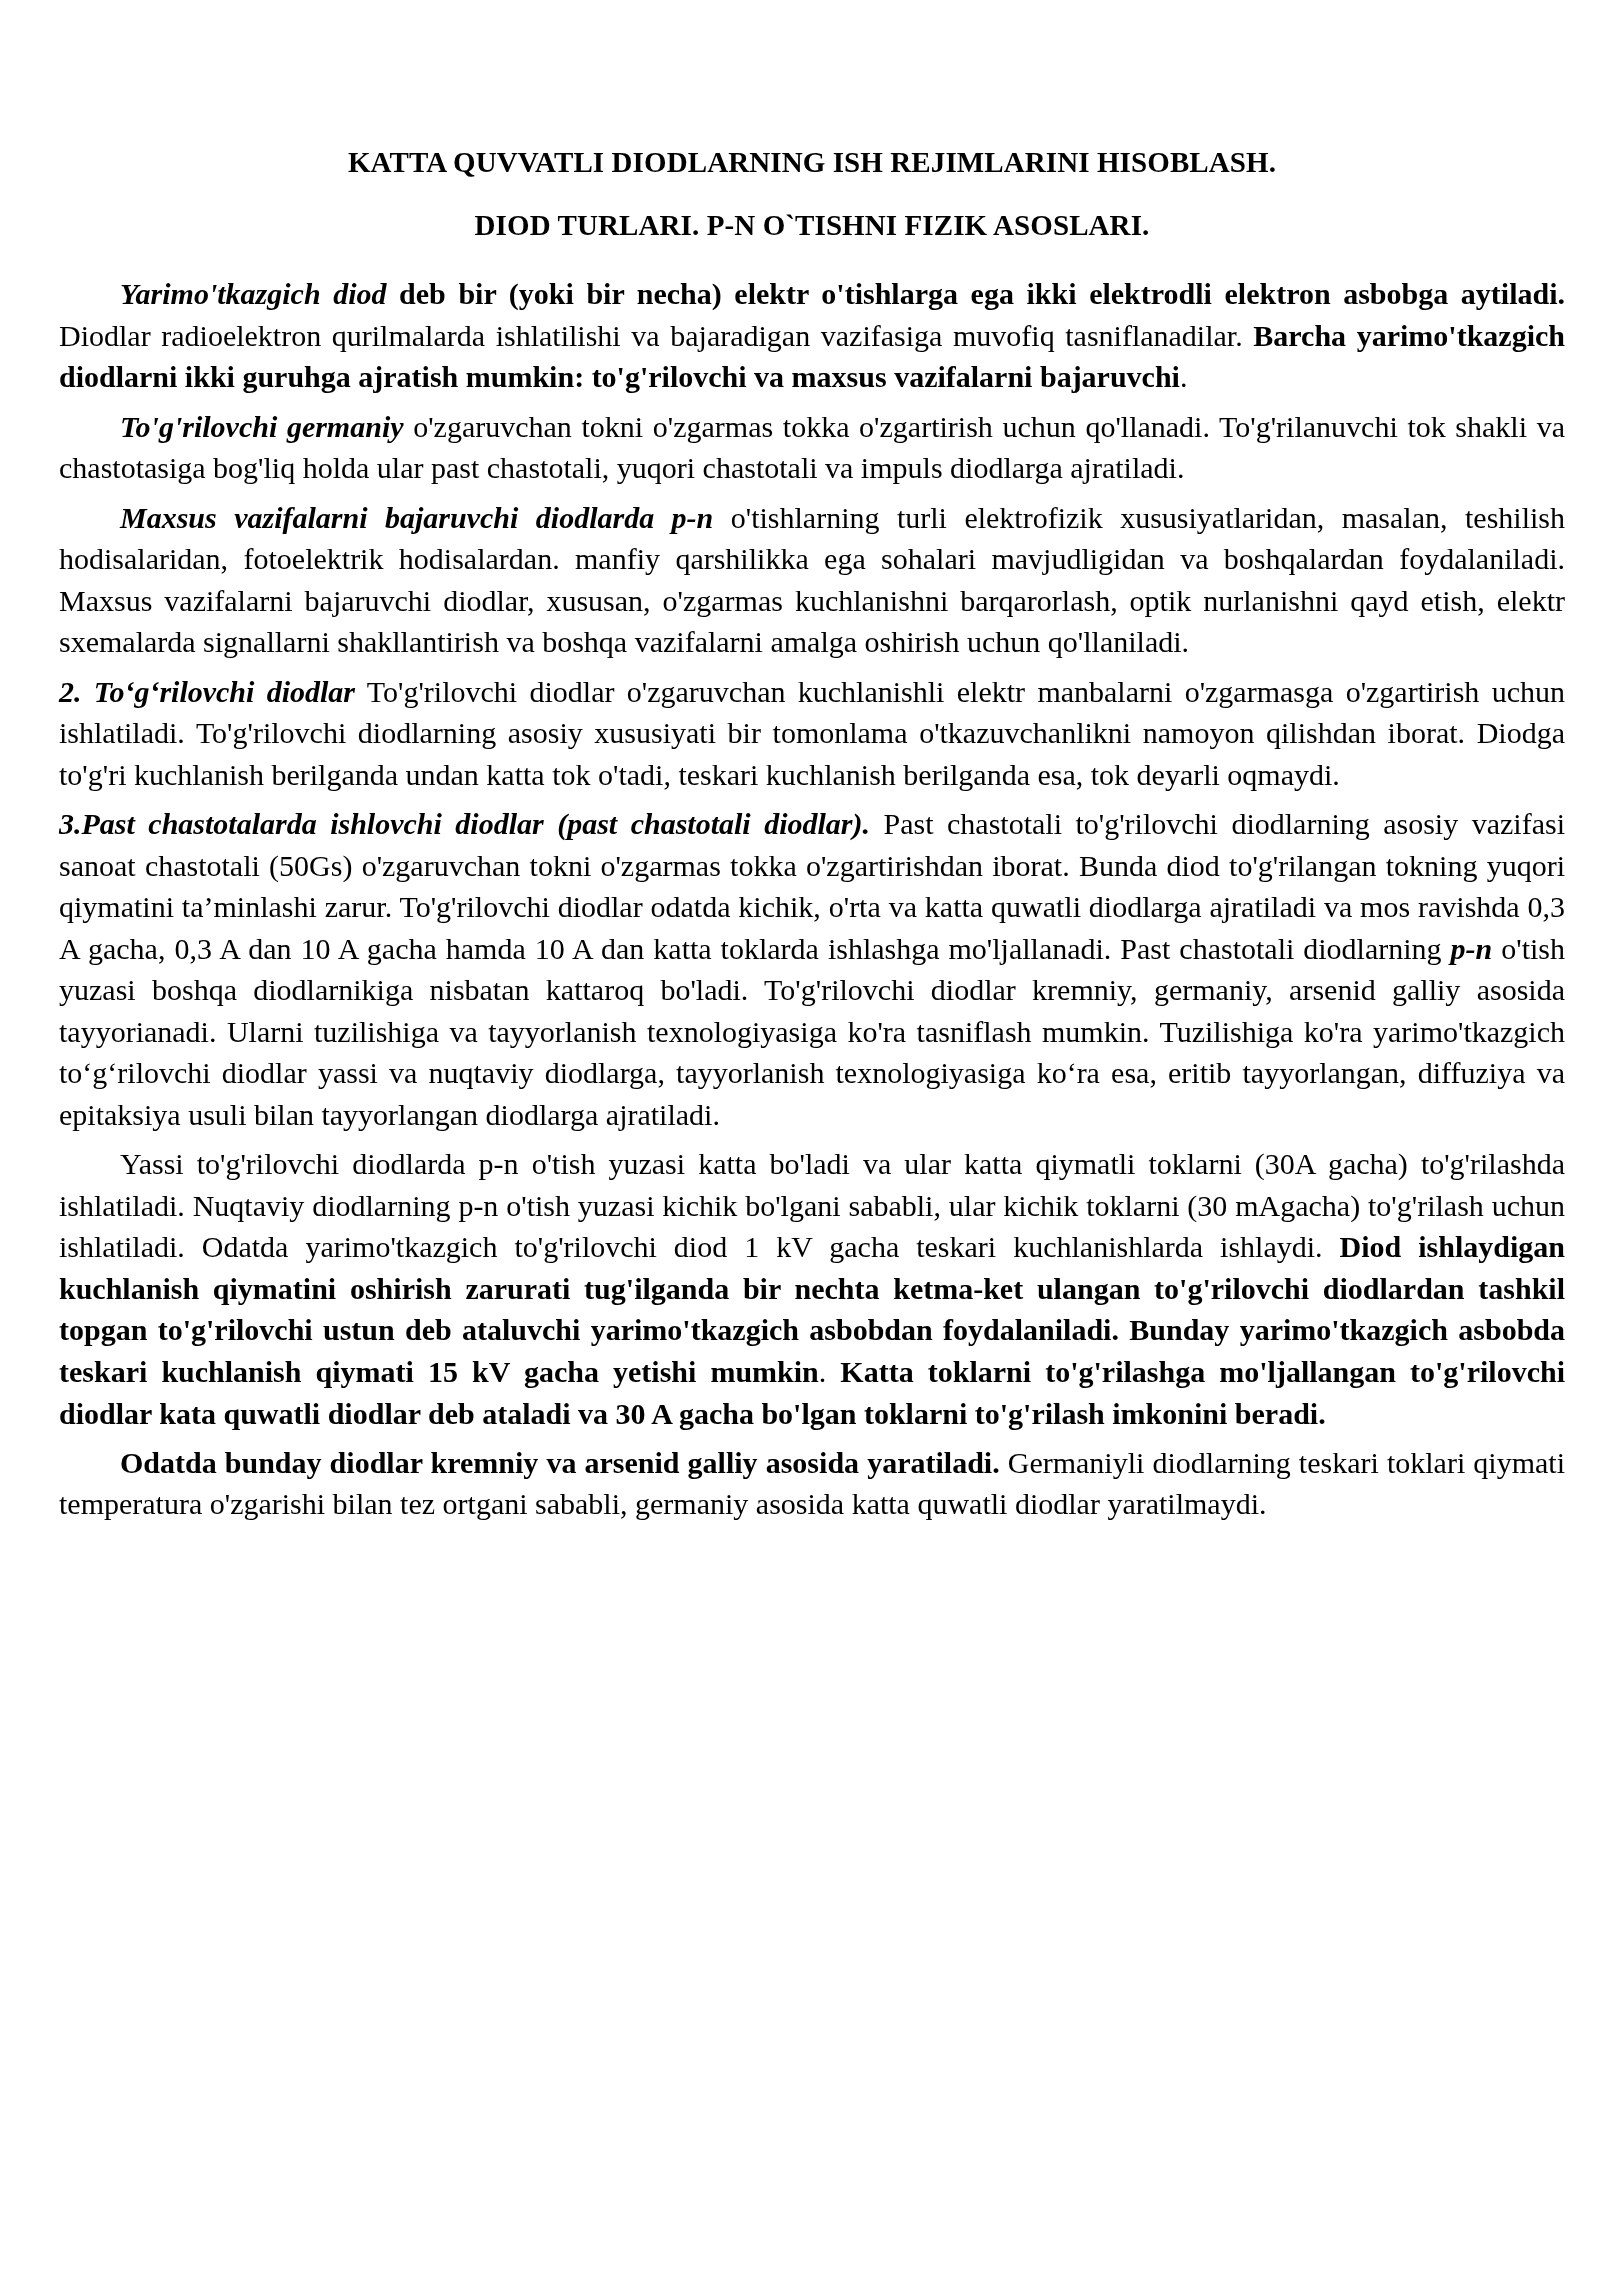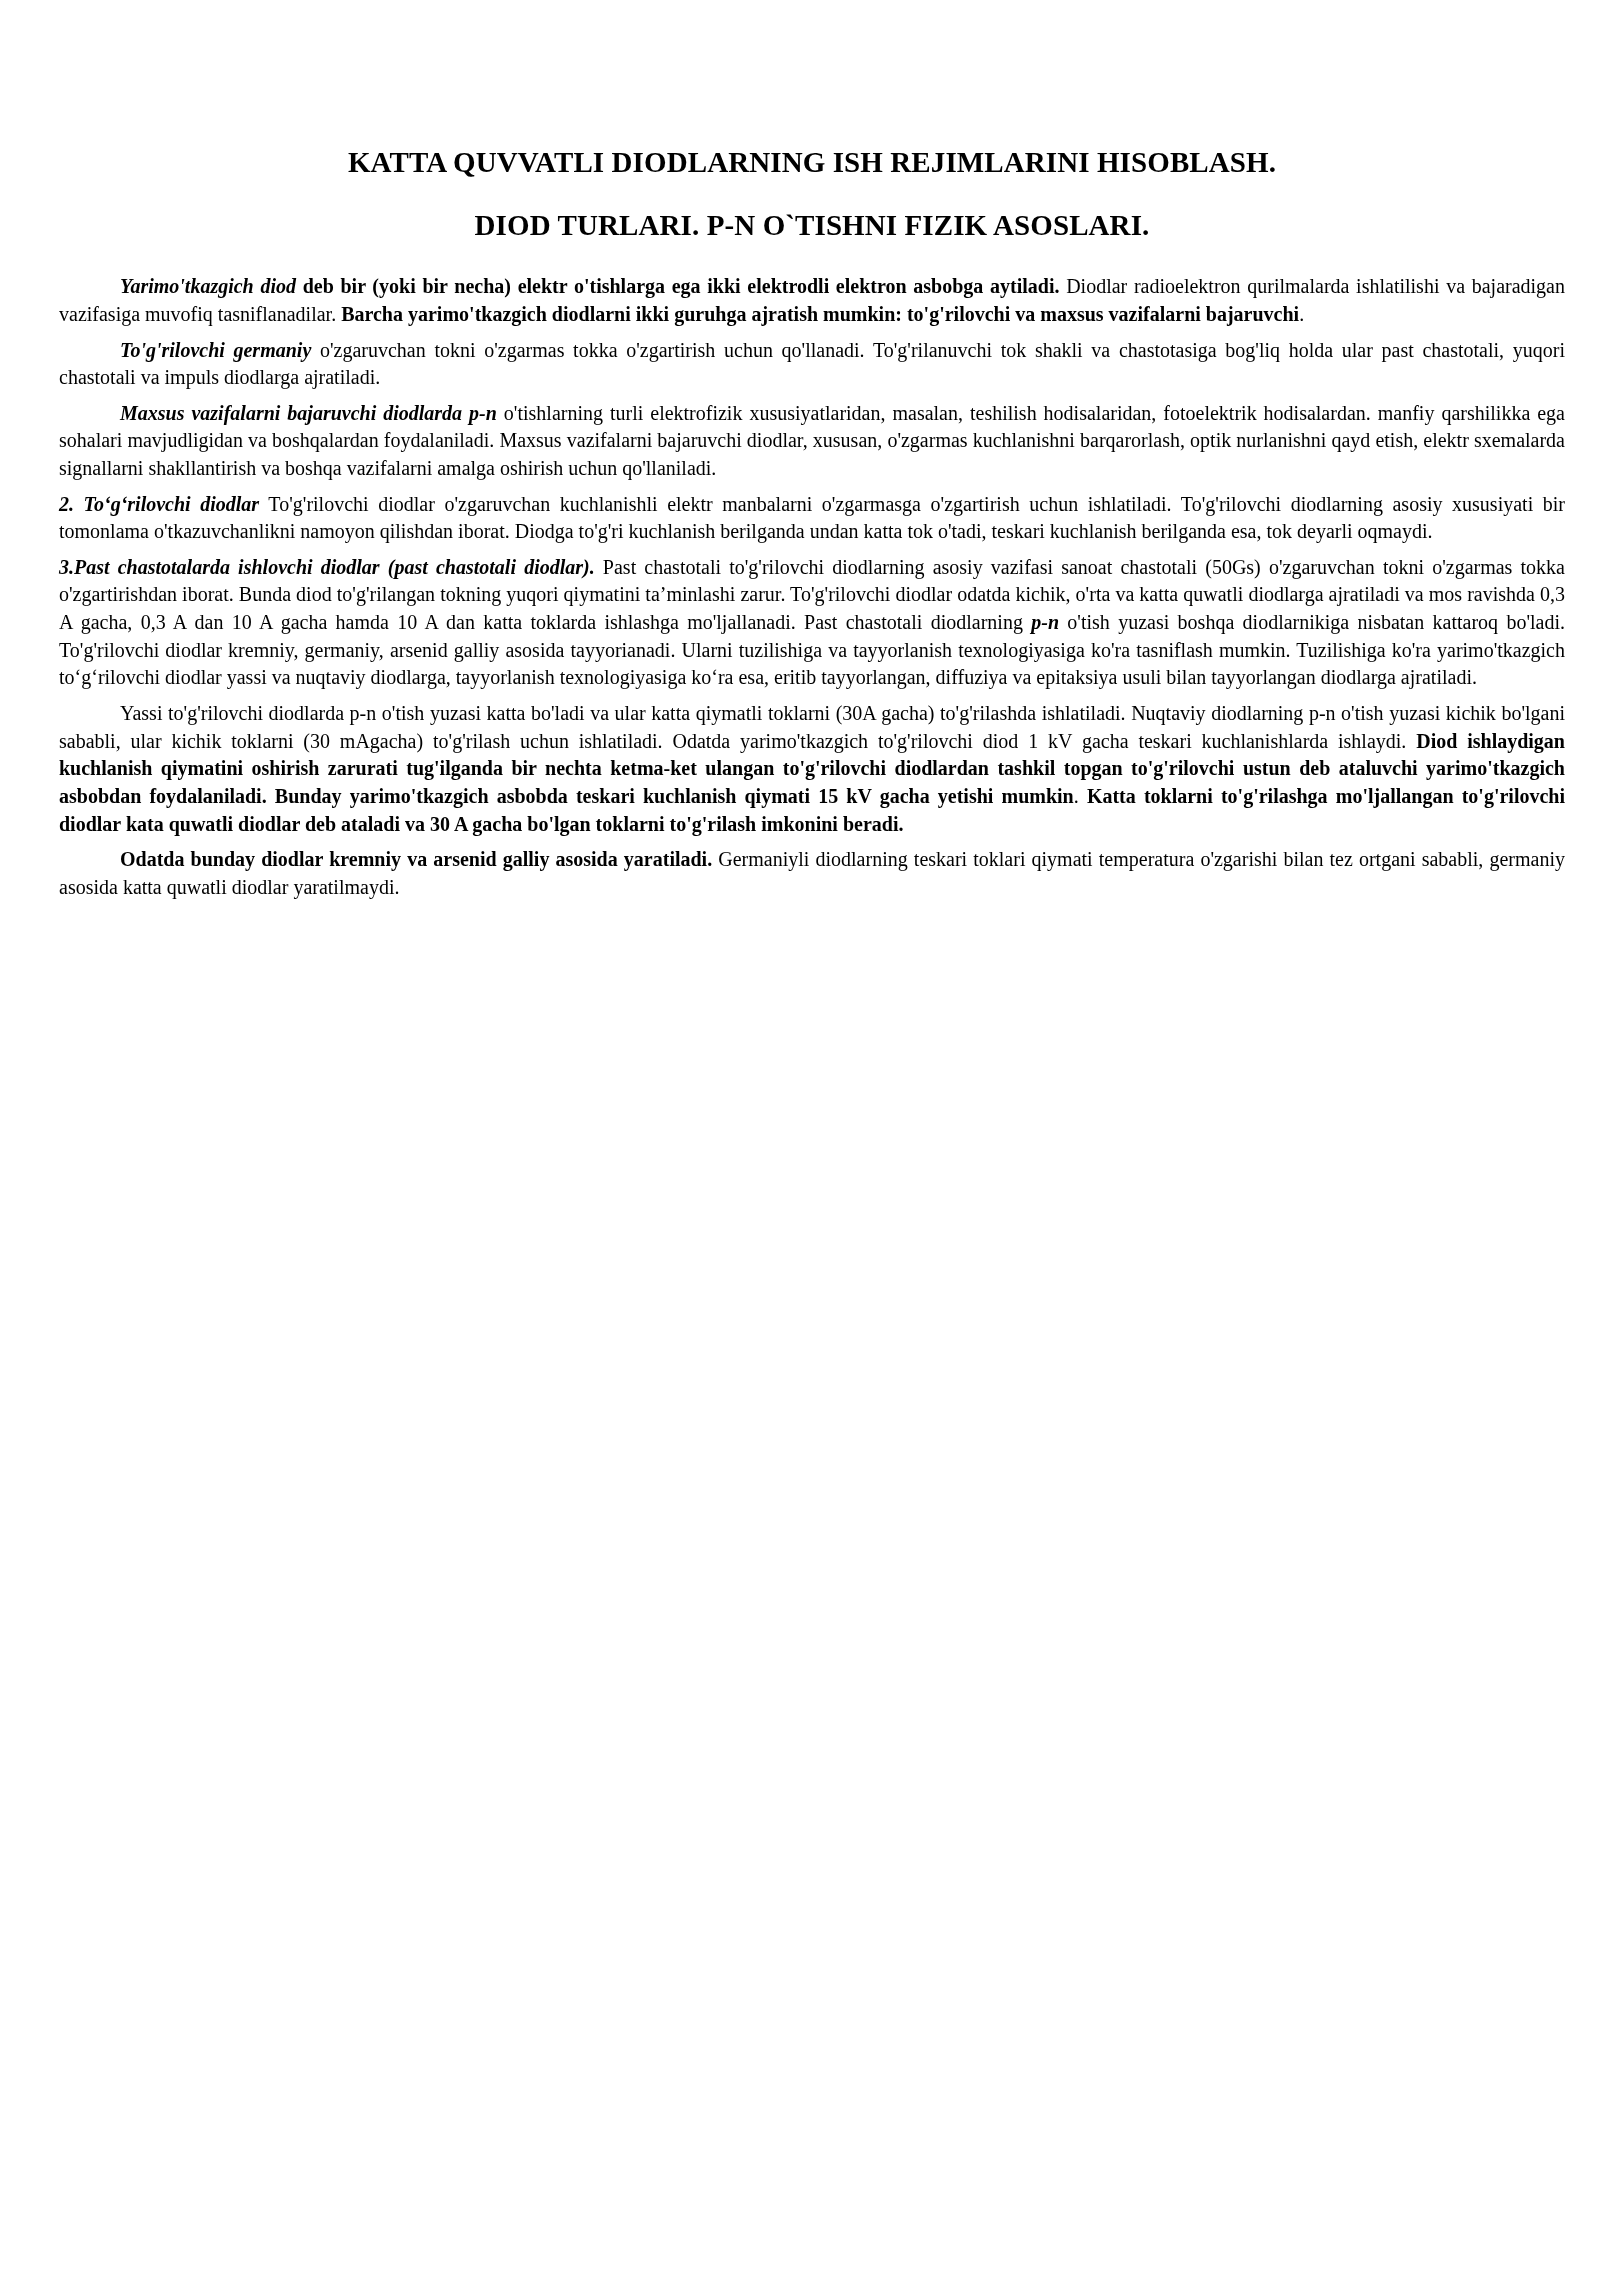--- a/index.html
+++ b/index.html
@@ -34,21 +34,21 @@
     font-weight: bold;
     text-align: center;
     margin: 0;
     line-height: 1.42;
     letter-spacing: 0.1px;
   }
   h1.doc-title { margin-bottom: 21.6px; }
   h2.doc-subtitle { margin-bottom: 27.4px; }
 
   p.body-para {
-    font-size: 20px;
+    font-size: 30px;
     line-height: 1.385;
     text-align: justify;
     text-justify: inter-word;
     margin: 0 0 7.8px 0;
     -webkit-hyphens: none;
     hyphens: none;
     word-spacing: 0px;
   }
   p.indent { text-indent: 61px; }
   p.noindent { text-indent: 0; }

